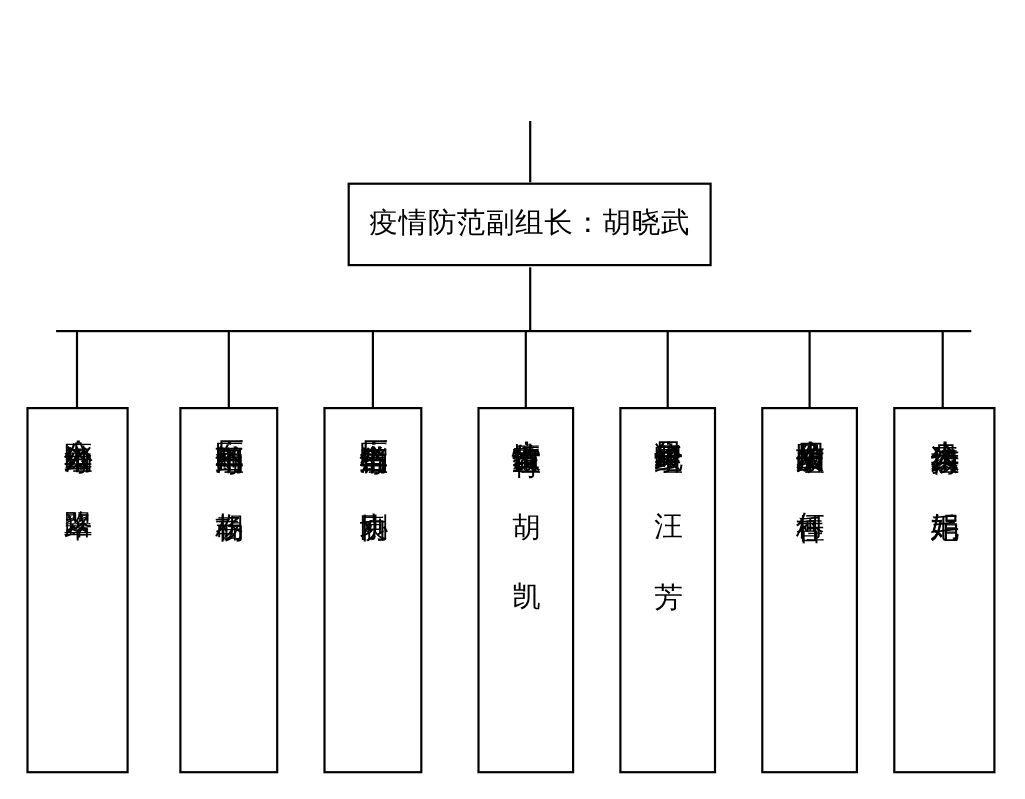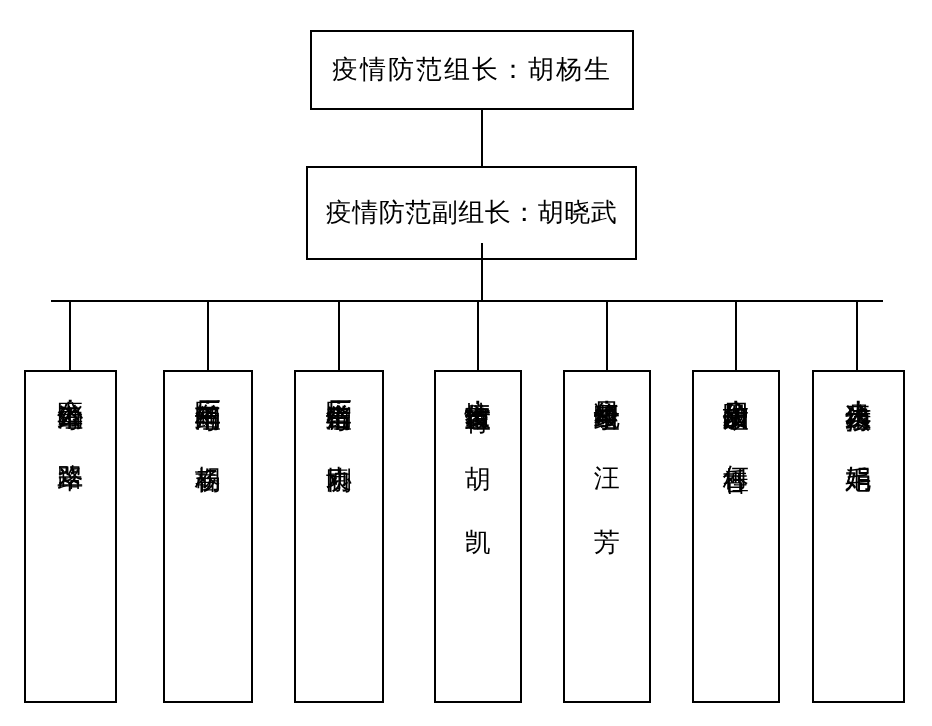--- a/index.html
+++ b/index.html
@@ -35,21 +35,21 @@
     font-size: 26px;
     line-height: 1.2;
     color: #000000;
     letter-spacing: 0.5px;
     white-space: nowrap;
   }
 
   #node-leader      { left: 310px; top: 30px;  width: 324px; height: 80px; }
   #node-leader .node-text { font-size: 26px; letter-spacing: 2px; }
 
-  #node-deputy      { left: 306px; top: 166px; width: 331px; height: 94px; }
+  #node-deputy      { left: 316px; top: 166px; width: 331px; height: 76px; }
   #node-deputy .node-text { font-size: 26px; letter-spacing: 0.5px; }
 
   
   .leaf-node {
     top: 370px;
     height: 333px;
     display: flex;
     align-items: flex-start;
     justify-content: center;
     padding-top: 8px;
@@ -75,23 +75,20 @@
     position: absolute;
     height: 2px;
     background: #000000;
   }
 </style>
 </head>
 <body>
 
 <div id="chart-root">
 
-  <div class="node-box top-node" id="node-leader">
-    <span class="node-text">疫情防范组长：胡杨生</span>
-  </div>
 
   <div class="line-v" id="conn-leader-deputy" style="left:481px; top:110px; height:56px;"></div>
 
   <div class="node-box top-node" id="node-deputy">
     <span class="node-text">疫情防范副组长：胡晓武</span>
   </div>
 
   <div class="line-v" id="conn-deputy-bus" style="left:481px; top:243px; height:58px;"></div>
 
   <div class="line-h" id="conn-bus" style="left:51px; top:300px; width:832px;"></div>

